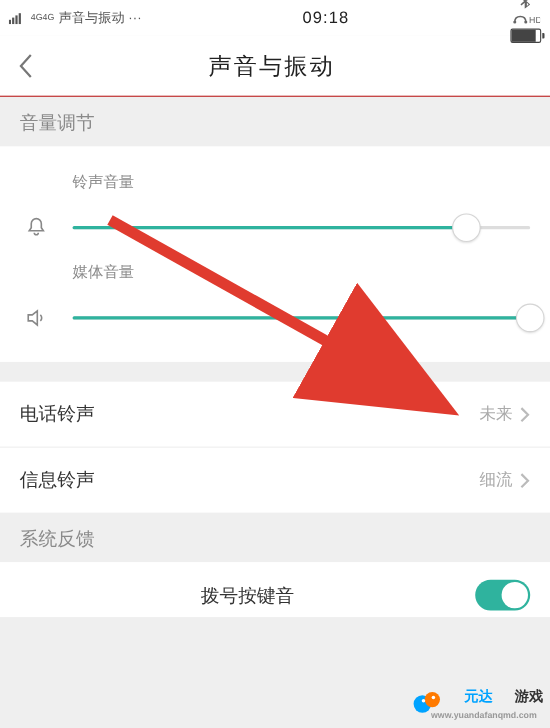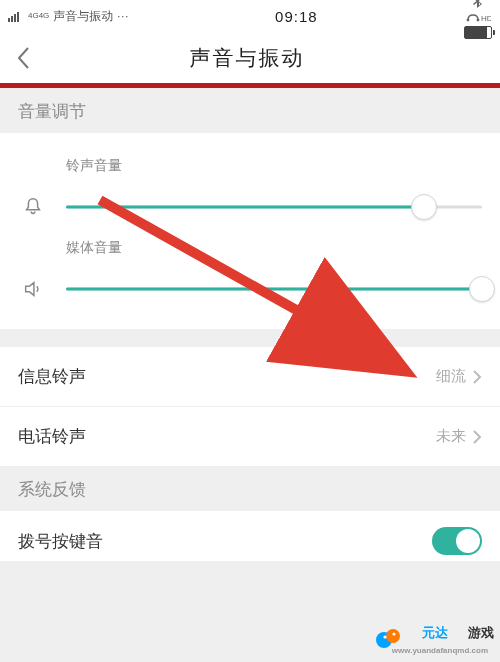--- a/index.html
+++ b/index.html
@@ -8,21 +8,21 @@
     .status-bar { height: 26px; background: #fff; display: flex; align-items: center; padding: 16px 8px; font-size: 12px; color: #555; }
     .status-left { display: flex; align-items: center; gap: 4px; }
     .status-center { flex: 1; text-align: center; font-size: 15px; font-weight: 500; color: #222; letter-spacing: 1px; }
     .status-right { display: flex; align-items: center; gap: 2px; flex-direction: column; }
 
     .icon-svg { display: inline-block; }
     .battery { width: 28px; height: 13px; border: 1.5px solid #444; border-radius: 2px; position: relative; }
     .battery::after { content: ""; position: absolute; right: -4px; top: 3px; width: 2px; height: 5px; background: #444; border-radius: 0 1px 1px 0; }
     .battery-fill { background: #444; height: 100%; width: 85%; }
 
-    .nav { height: 56px; background: #fff; display: flex; align-items: center; padding: 0 14px; border-bottom: 5px solid #b91c1c; }
+    .nav { height: 56px; background: #fff; display: flex; align-items: center; padding: 0 14px; border-bottom: 1px solid #b91c1c; }
     .back { color: #666; }
     .nav-title { flex: 1; text-align: center; font-size: 21px; color: #222; letter-spacing: 2px; margin-left: -24px; }
 
     .section-header { padding: 12px 18px 10px; font-size: 17px; color: #8a8a8a; }
 
     .sliders-box { background: #fff; padding: 6px 18px 26px; }
     .slider-group { padding-top: 18px; }
     .slider-label { font-size: 14px; color: #8a8a8a; margin-left: 48px; margin-bottom: 18px; }
     .slider-row { display: flex; align-items: center; gap: 18px; }
     .slider-row .glyph { width: 30px; display: flex; justify-content: center; color: #888; }
@@ -32,21 +32,21 @@
     .thumb { position: absolute; top: 50%; width: 26px; height: 26px; background: #fff; border: 1px solid #d5d5d5; border-radius: 50%; transform: translate(-50%, -50%); box-shadow: 0 1px 2px rgba(0,0,0,.12); }
 
     .list { background: #fff; margin-top: 18px; }
     .row { display: flex; align-items: center; padding: 18px; border-bottom: 1px solid #eee; }
     .row:last-child { border-bottom: none; }
     .row-title { font-size: 17px; color: #333; flex: 1; }
     .row-value { font-size: 15px; color: #aaa; margin-right: 6px; }
     .chevron { color: #bbb; }
 
     .bottom { background: #fff; }
-    .row-toggle { display: flex; align-items: center; padding: 16px 18px 6px; }
+    .row-toggle { display: flex; align-items: center; padding: 16px 18px 6px; text-align: center; }
     .toggle { width: 50px; height: 28px; border-radius: 14px; background: #2fb39e; position: relative; }
     .toggle::after { content: ""; position: absolute; right: 2px; top: 2px; width: 24px; height: 24px; background: #fff; border-radius: 50%; }
 
     .arrow-overlay { position: absolute; pointer-events: none; left: 0; top: 0; }
 
     .watermark { position: absolute; right: 6px; bottom: 10px; display: flex; gap: 20px; font-size: 13px; font-weight: bold; }
     .wm-logo { width: 28px; height: 28px; position: relative; }
     .wm-text1 { color: #00a3ff; }
     .wm-text2 { color: #333; }
     .wm-sub { position: absolute; right: 6px; bottom: -3px; font-size: 8px; color: #999; }
@@ -119,29 +119,29 @@
         <div class="rail"></div>
           <div class="fill" style="width:100%"></div>
           <div class="thumb" style="left:100%"></div>
       </div>
     </div>
   </div>
 </div>
 
 <div class="list">
   <div class="row">
-    <div class="row-title">信息铃声</div>
-    <div class="row-value">细流</div>
+    <div class="row-title">电话铃声</div>
+    <div class="row-value">未来</div>
     <svg class="chevron" width="10" height="16" viewBox="0 0 10 16">
         <path d="M2 2l6 6-6 6" fill="none" stroke="#bbb" stroke-width="2"></path>
       </svg>
   </div>
   <div class="row">
-    <div class="row-title">电话铃声</div>
-    <div class="row-value">未来</div>
+    <div class="row-title">信息铃声</div>
+    <div class="row-value">细流</div>
     <svg class="chevron" width="10" height="16" viewBox="0 0 10 16">
         <path d="M2 2l6 6-6 6" fill="none" stroke="#bbb" stroke-width="2"></path>
       </svg>
   </div>
 </div>
 
 <div class="section-header">系统反馈</div>
 
 <div class="bottom">
   <div class="row-toggle">

